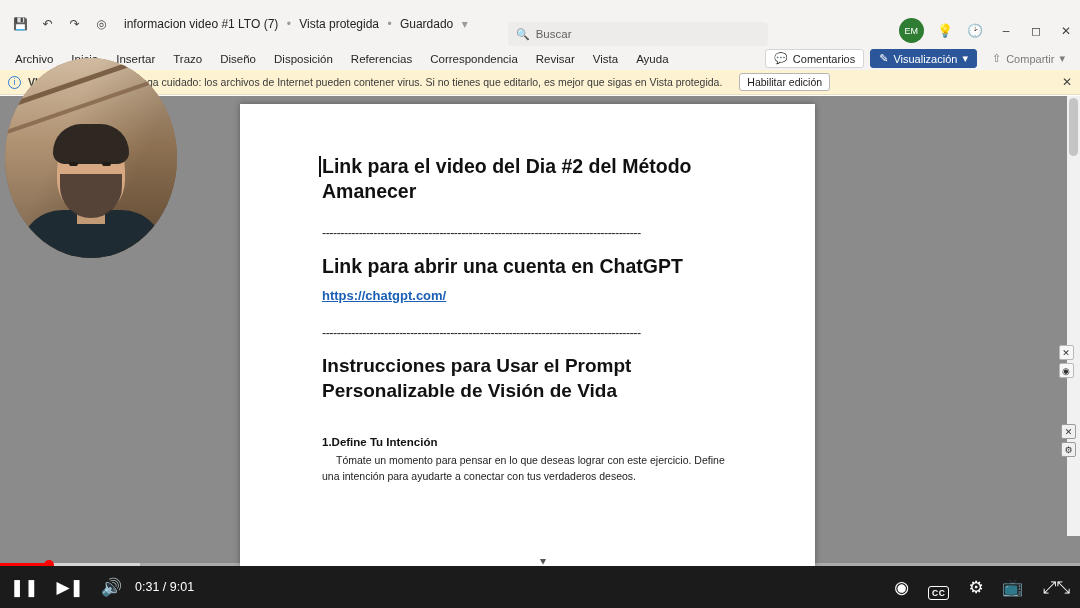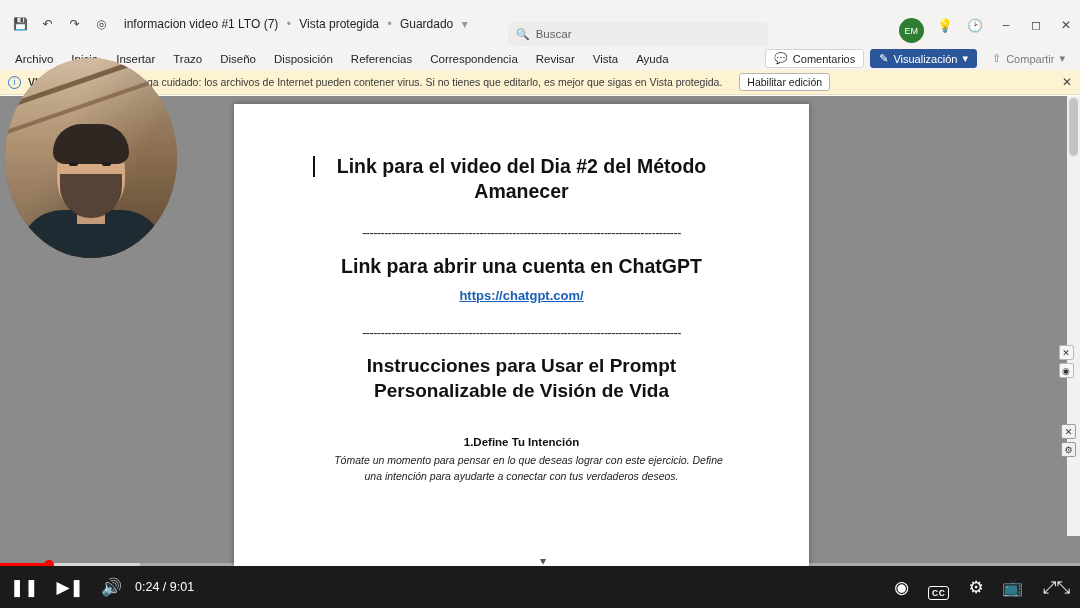--- a/index.html
+++ b/index.html
@@ -38,21 +38,21 @@
     margin-left:14px; font-size:12px; color:#242424; white-space:nowrap;
   }
   .doc-title .sep { color:#9a9a9a; margin:0 5px; }
   .searchbox {
     position:absolute; left:508px; top:22px; width:260px; height:24px;
     background:#eeecea; border-radius:4px; display:flex; align-items:center;
     padding:0 8px; font-size:11.5px; color:#616161; gap:6px;
   }
   .searchbox .mag { font-size:11px; color:#555; }
   .tb-right {
-    position:absolute; right:6px; top:18px; display:flex; gap:14px;margin-left:24px;
+    position:absolute; right:6px; top:18px; display:flex; align-items:center; gap:14px;margin-left:24px;
   }
   .avatar-badge {
     width:25px; height:25px; border-radius:50%;
     background:#2f7d32; color:#fff; font-size:9px;
     display:flex; align-items:center; justify-content:center;
   }
   .tb-ic { font-size:13px; color:#444; }
   .win-btn { font-size:12px; color:#444; width:16px; text-align:center; }
 
   
@@ -90,24 +90,23 @@
     font-size:10.5px; padding:2px 7px; color:#1a1a1a; margin-left:10px;
   }
   .pv-close { position:absolute; right:8px; font-size:12px; color:#444; }
 
   
   .canvas {
     position:absolute; left:0; top:96px; right:0; bottom:0;
     background:#8b8b8b; overflow:hidden;
   }
   .page {
-    position:absolute; left:234px; top:8px; width:575px; height:470px;
+    position:absolute; left:240px; top:8px; width:575px; height:470px;
     background:#fff; box-shadow:0 0 6px rgba(0,0,0,.35);
     padding:50px 0 0 0;
-    text-align:center;
   }
   .pbody { padding:0 82px 0 82px; }
   .h1 {
     font-size:19.5px; font-weight:bold; color:#111; line-height:1.28;
     font-family:"Liberation Sans", sans-serif;
   }
   .h1.caret { position:relative; }
   .h1.caret:before {
     content:""; position:absolute; left:-3px; top:2px; width:1.5px; height:21px;
     background:#111;
@@ -120,21 +119,21 @@
     margin:22px 0 14px 0; font-size:12.5px; color:#222; letter-spacing:-0.5px;
     white-space:nowrap; overflow:hidden;
   }
   .h2big {
     font-size:19px; font-weight:bold; color:#111; line-height:1.3; margin-top:14px;
   }
   .sub {
     font-size:11.5px; font-weight:bold; color:#111; margin-top:33px;
   }
   .para {
-    font-size:10.5px; color:#222; line-height:1.5; margin-top:5px;font-style:italic;
+    font-size:10.5px; color:#222; line-height:1.5; margin-top:5px;
   }
   .para .ind { display:inline-block; width:14px; }
 
   
   .vscroll {
     position:absolute; right:0; top:96px; width:13px; bottom:36px;
     background:#f1f1f1;
   }
   .vthumb {
     position:absolute; top:2px; left:2px; width:9px; height:58px;
@@ -393,21 +392,21 @@
     <div class="buf" id="buf" style="width: 13%;"></div>
     <div class="play" id="play" style="width: 4.5%; background: rgb(255, 0, 0);"></div>
     <div class="dot" id="dot" style="left: calc(4.5% - 5px); background: rgb(255, 0, 0);"></div>
   </div>
 
   <div class="controls">
     <span class="ctrl">❚❚</span>
     <span class="ctrl">▶❚</span>
     <span class="ctrl">🔊</span>
     <span class="time">
-      <span>0:24</span>
+      <span>0:31</span>
       <span> / </span>
       <span>9:01</span>
     </span>
     <span class="right">
       <span class="ctrl">◉</span>
       <span class="cc-box">CC</span>
       <span class="ctrl">⚙</span>
       <span class="ctrl">📺</span>
       <span class="ctrl">⤢⤡</span>
     </span>

